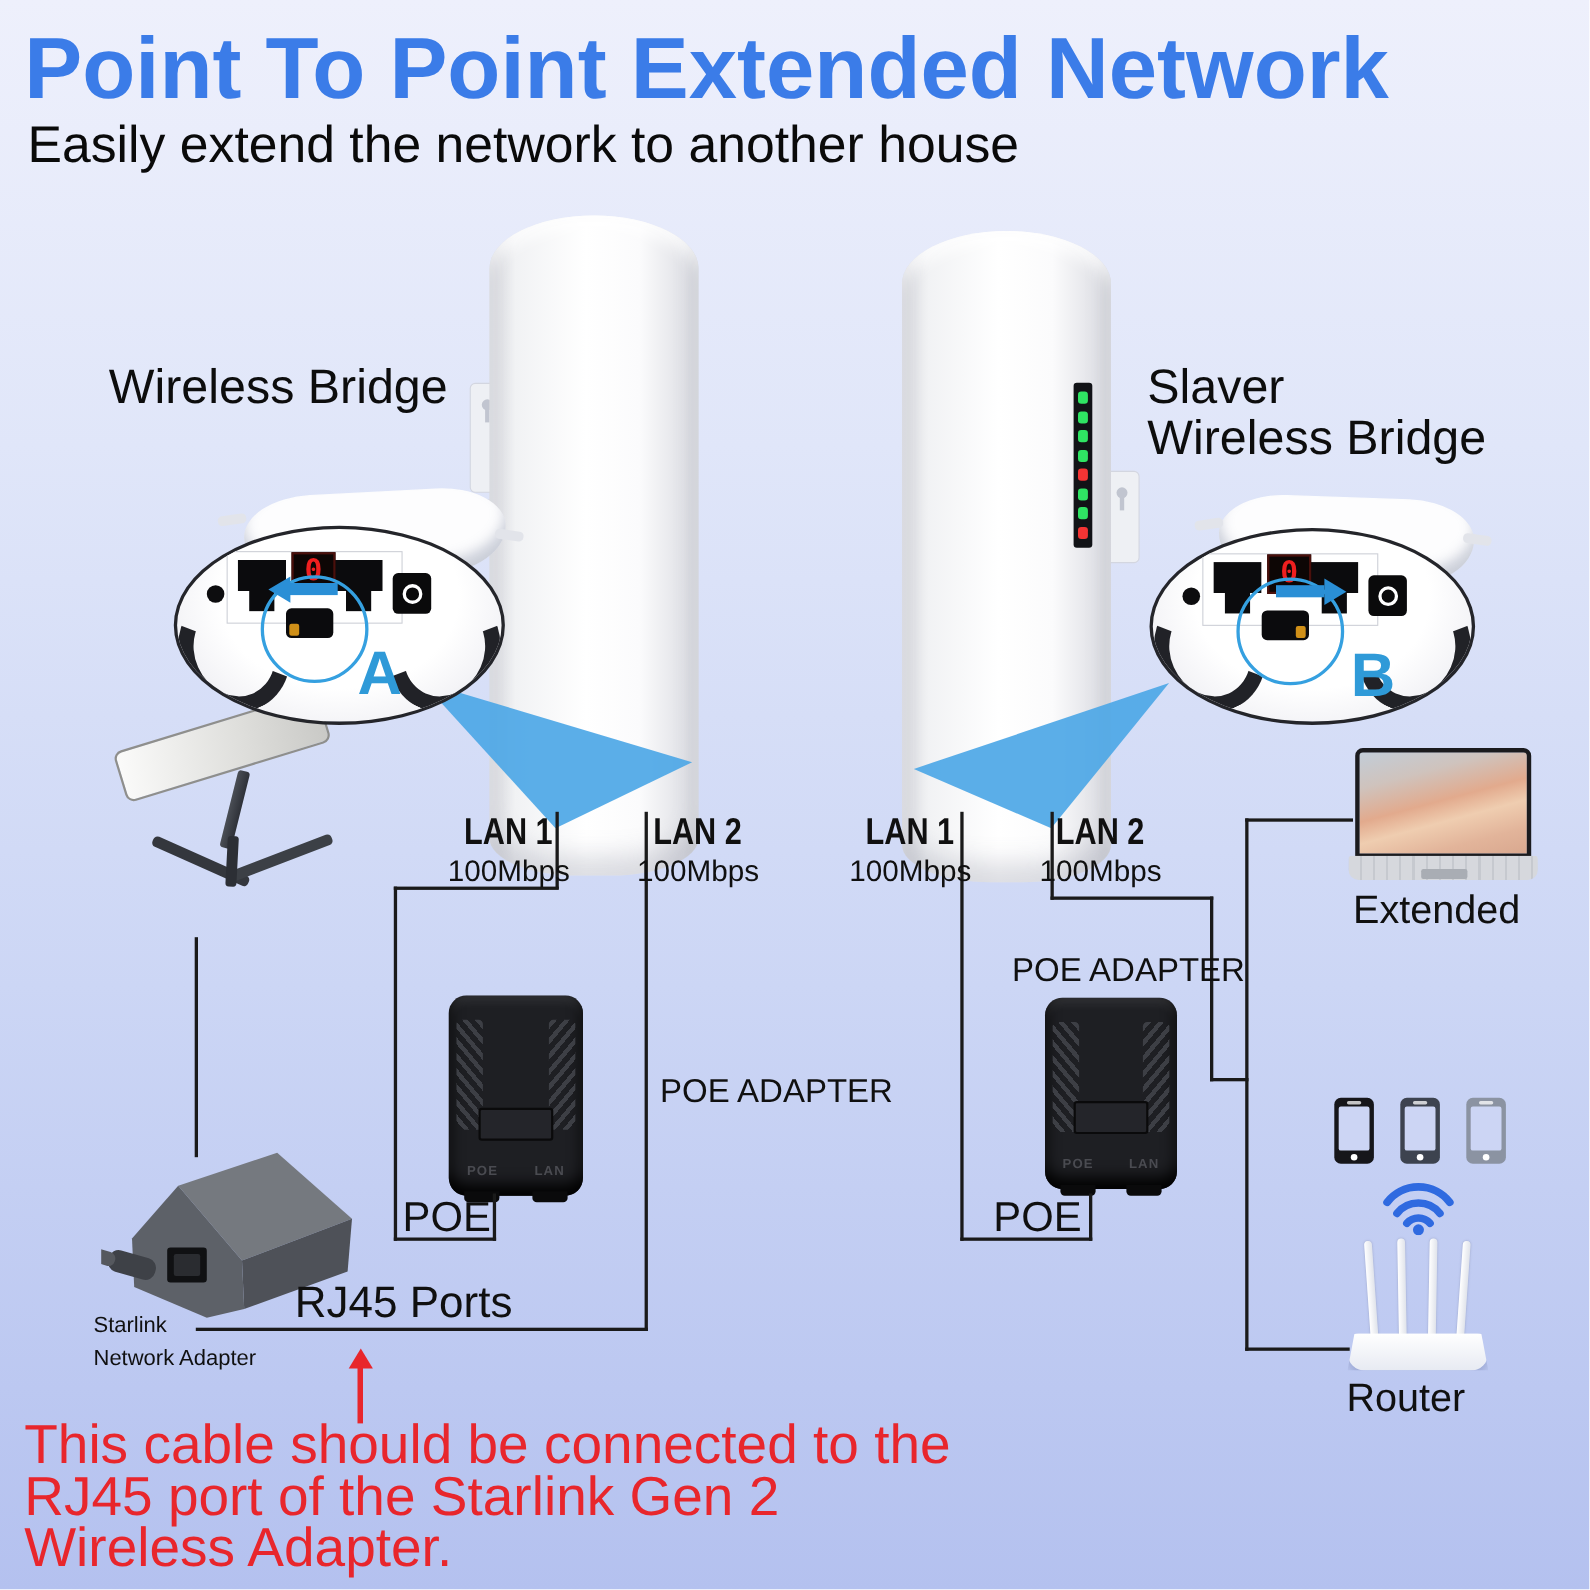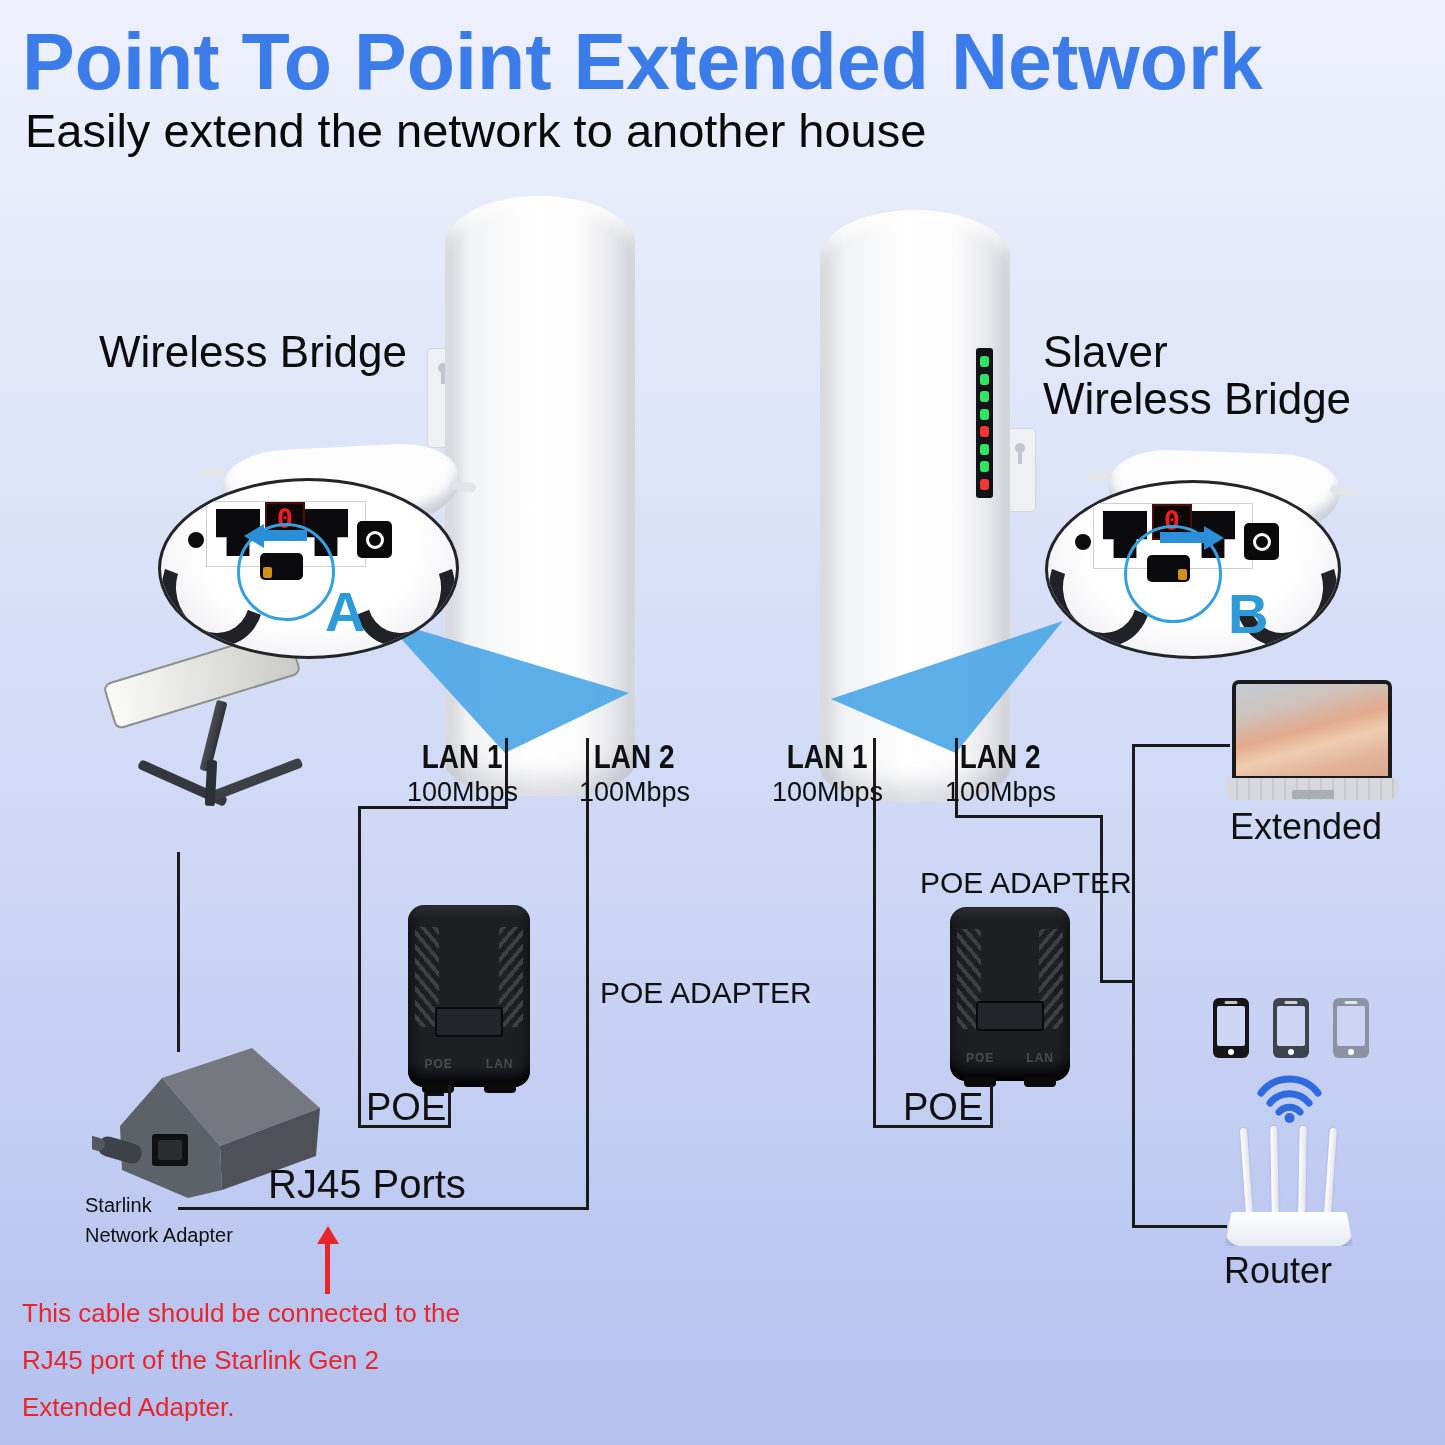--- a/index.html
+++ b/index.html
@@ -46,21 +46,21 @@
   
   .w{background:#1a1a1a;z-index:4}
   .lanblk{width:110px;text-align:center;z-index:5}
   .lanname{display:inline-block;font-weight:bold;font-size:34px;transform:scaleX(.82);transform-origin:center;white-space:nowrap}
   .lanspd{font-size:27px;margin-top:1px;white-space:nowrap}
   .small-lbl{font-size:20px;line-height:30px;z-index:5}
   .poe-lbl{font-size:38px;z-index:5}
   .poead-lbl{font-size:30px;z-index:5;white-space:nowrap}
   .rj45-lbl{font-size:40px;z-index:5;white-space:nowrap}
   .ep-lbl{font-size:36px;z-index:5}
-  .note{font-size:26px;line-height:47px;color:#e8262c;z-index:5;white-space:nowrap}
+  .note{font-size:50px;line-height:47px;color:#e8262c;z-index:5;white-space:nowrap}
   .redarrow-shaft{background:#e8262c;z-index:5}
   .redarrow-head{width:0;height:0;border-left:11px solid transparent;border-right:11px solid transparent;border-bottom:18px solid #e8262c;z-index:5}
   
   .poebox{background:#1e1f23;border-radius:16px;z-index:3;box-shadow:inset 0 -10px 14px #000,inset 0 6px 8px rgba(255,255,255,.08)}
   .vent{position:absolute;top:22px;width:24px;height:100px;border-radius:4px}
   .vent.l{left:7px;background:repeating-linear-gradient(50deg,transparent 0 5px,#3d3f45 5px 9px)}
   .vent.r{right:7px;background:repeating-linear-gradient(-50deg,transparent 0 5px,#3d3f45 5px 9px)}
   .recess{position:absolute;left:50%;transform:translateX(-50%);bottom:50px;width:64px;height:26px;border:2px solid #0a0a0b;background:#24252a;border-radius:3px}
   .emboss{position:absolute;bottom:16px;width:100%;display:flex;justify-content:space-around;font-size:12px;color:#4a4b51;letter-spacing:1px;font-weight:bold}
   .pport{position:absolute;bottom:-6px;width:32px;height:10px;background:#0a0a0b;border-radius:0 0 4px 4px}
@@ -257,21 +257,21 @@
     <div>Starlink</div>
     <div>Network Adapter</div>
   </div>
   <div class="abs rj45-lbl" style="left:268px;top:1162px">RJ45 Ports</div>
 
   <div class="abs redarrow-head" style="left:317px;top:1226px"></div>
   <div class="abs redarrow-shaft" style="left:325px;top:1242px;width:5px;height:52px"></div>
   <div class="abs note" style="left:22px;top:1290px">
     <div>This cable should be connected to the</div>
     <div>RJ45 port of the Starlink Gen 2</div>
-    <div>Extended Adapter.</div>
+    <div>Wireless Adapter.</div>
   </div>
 
   <div class="abs" style="left:1226px;top:680px;width:172px;height:122px;z-index:3">
     <span class="lapscr"></span>
     <span class="lapbase"></span>
     <span class="lappad"></span>
   </div>
   <div class="abs ep-lbl" style="left:1230px;top:806px">Extended</div>
 
   <div class="abs phone" style="left:1213px;top:998px;background:#16161a">

